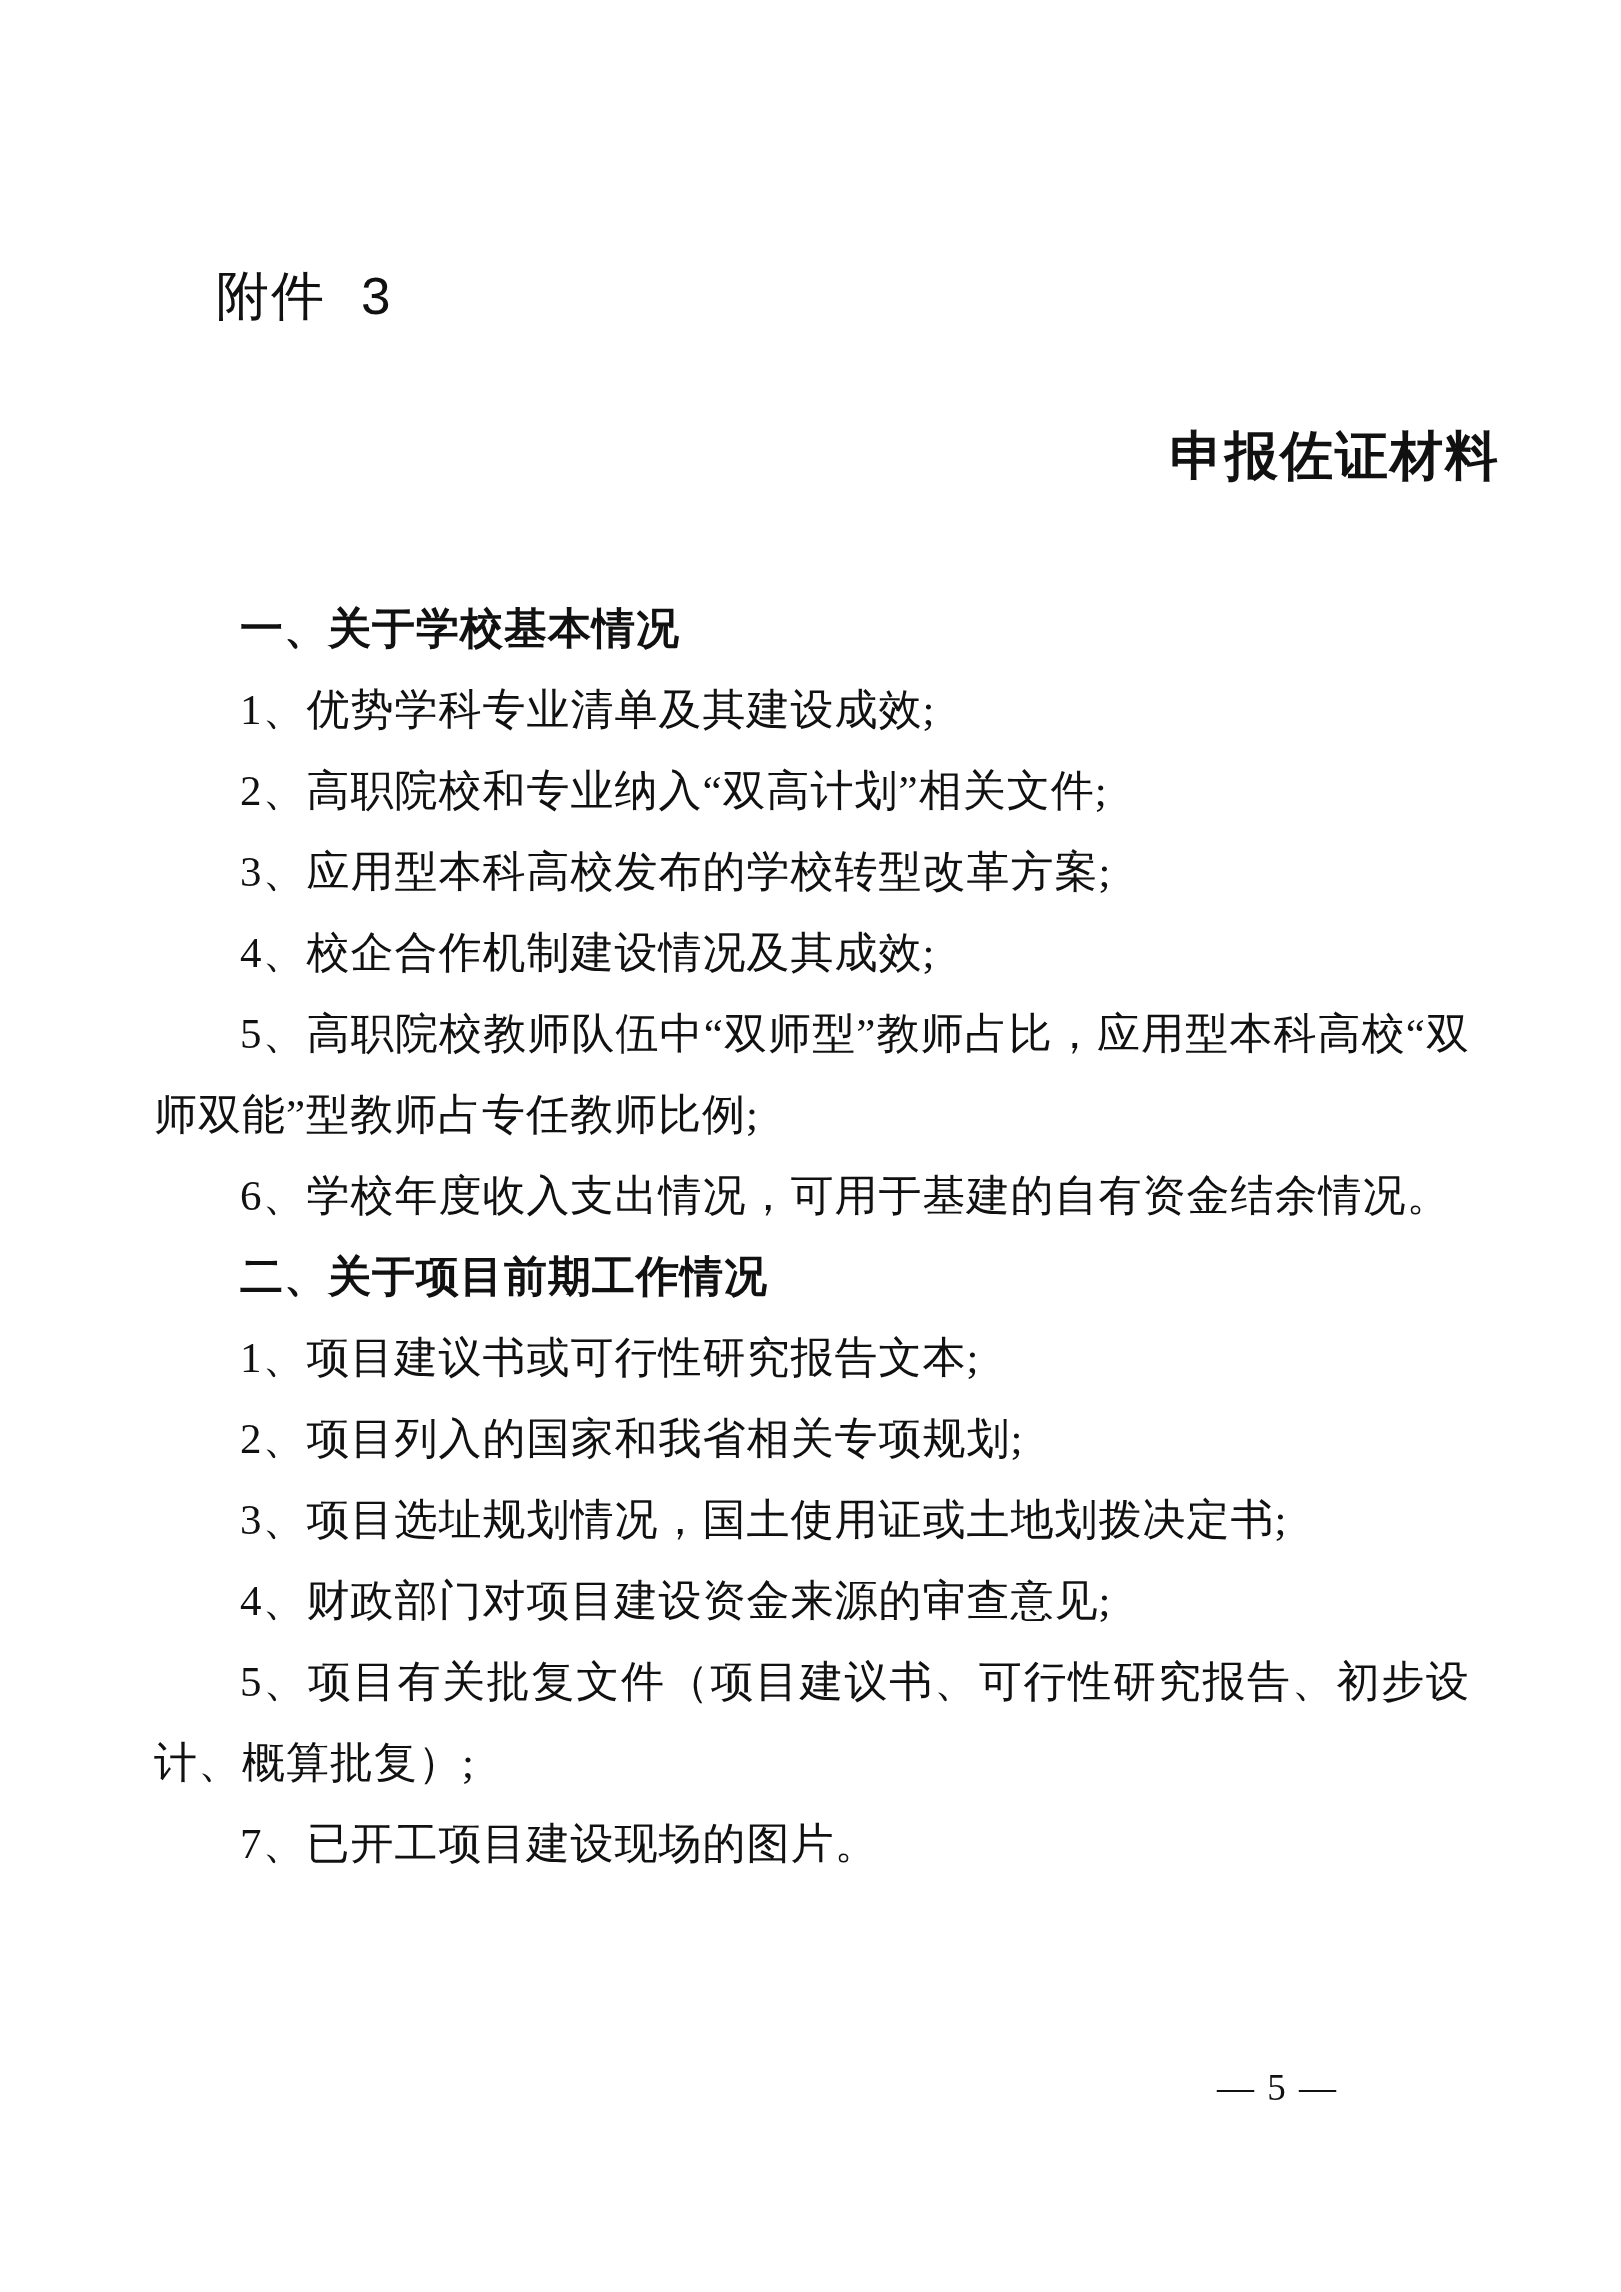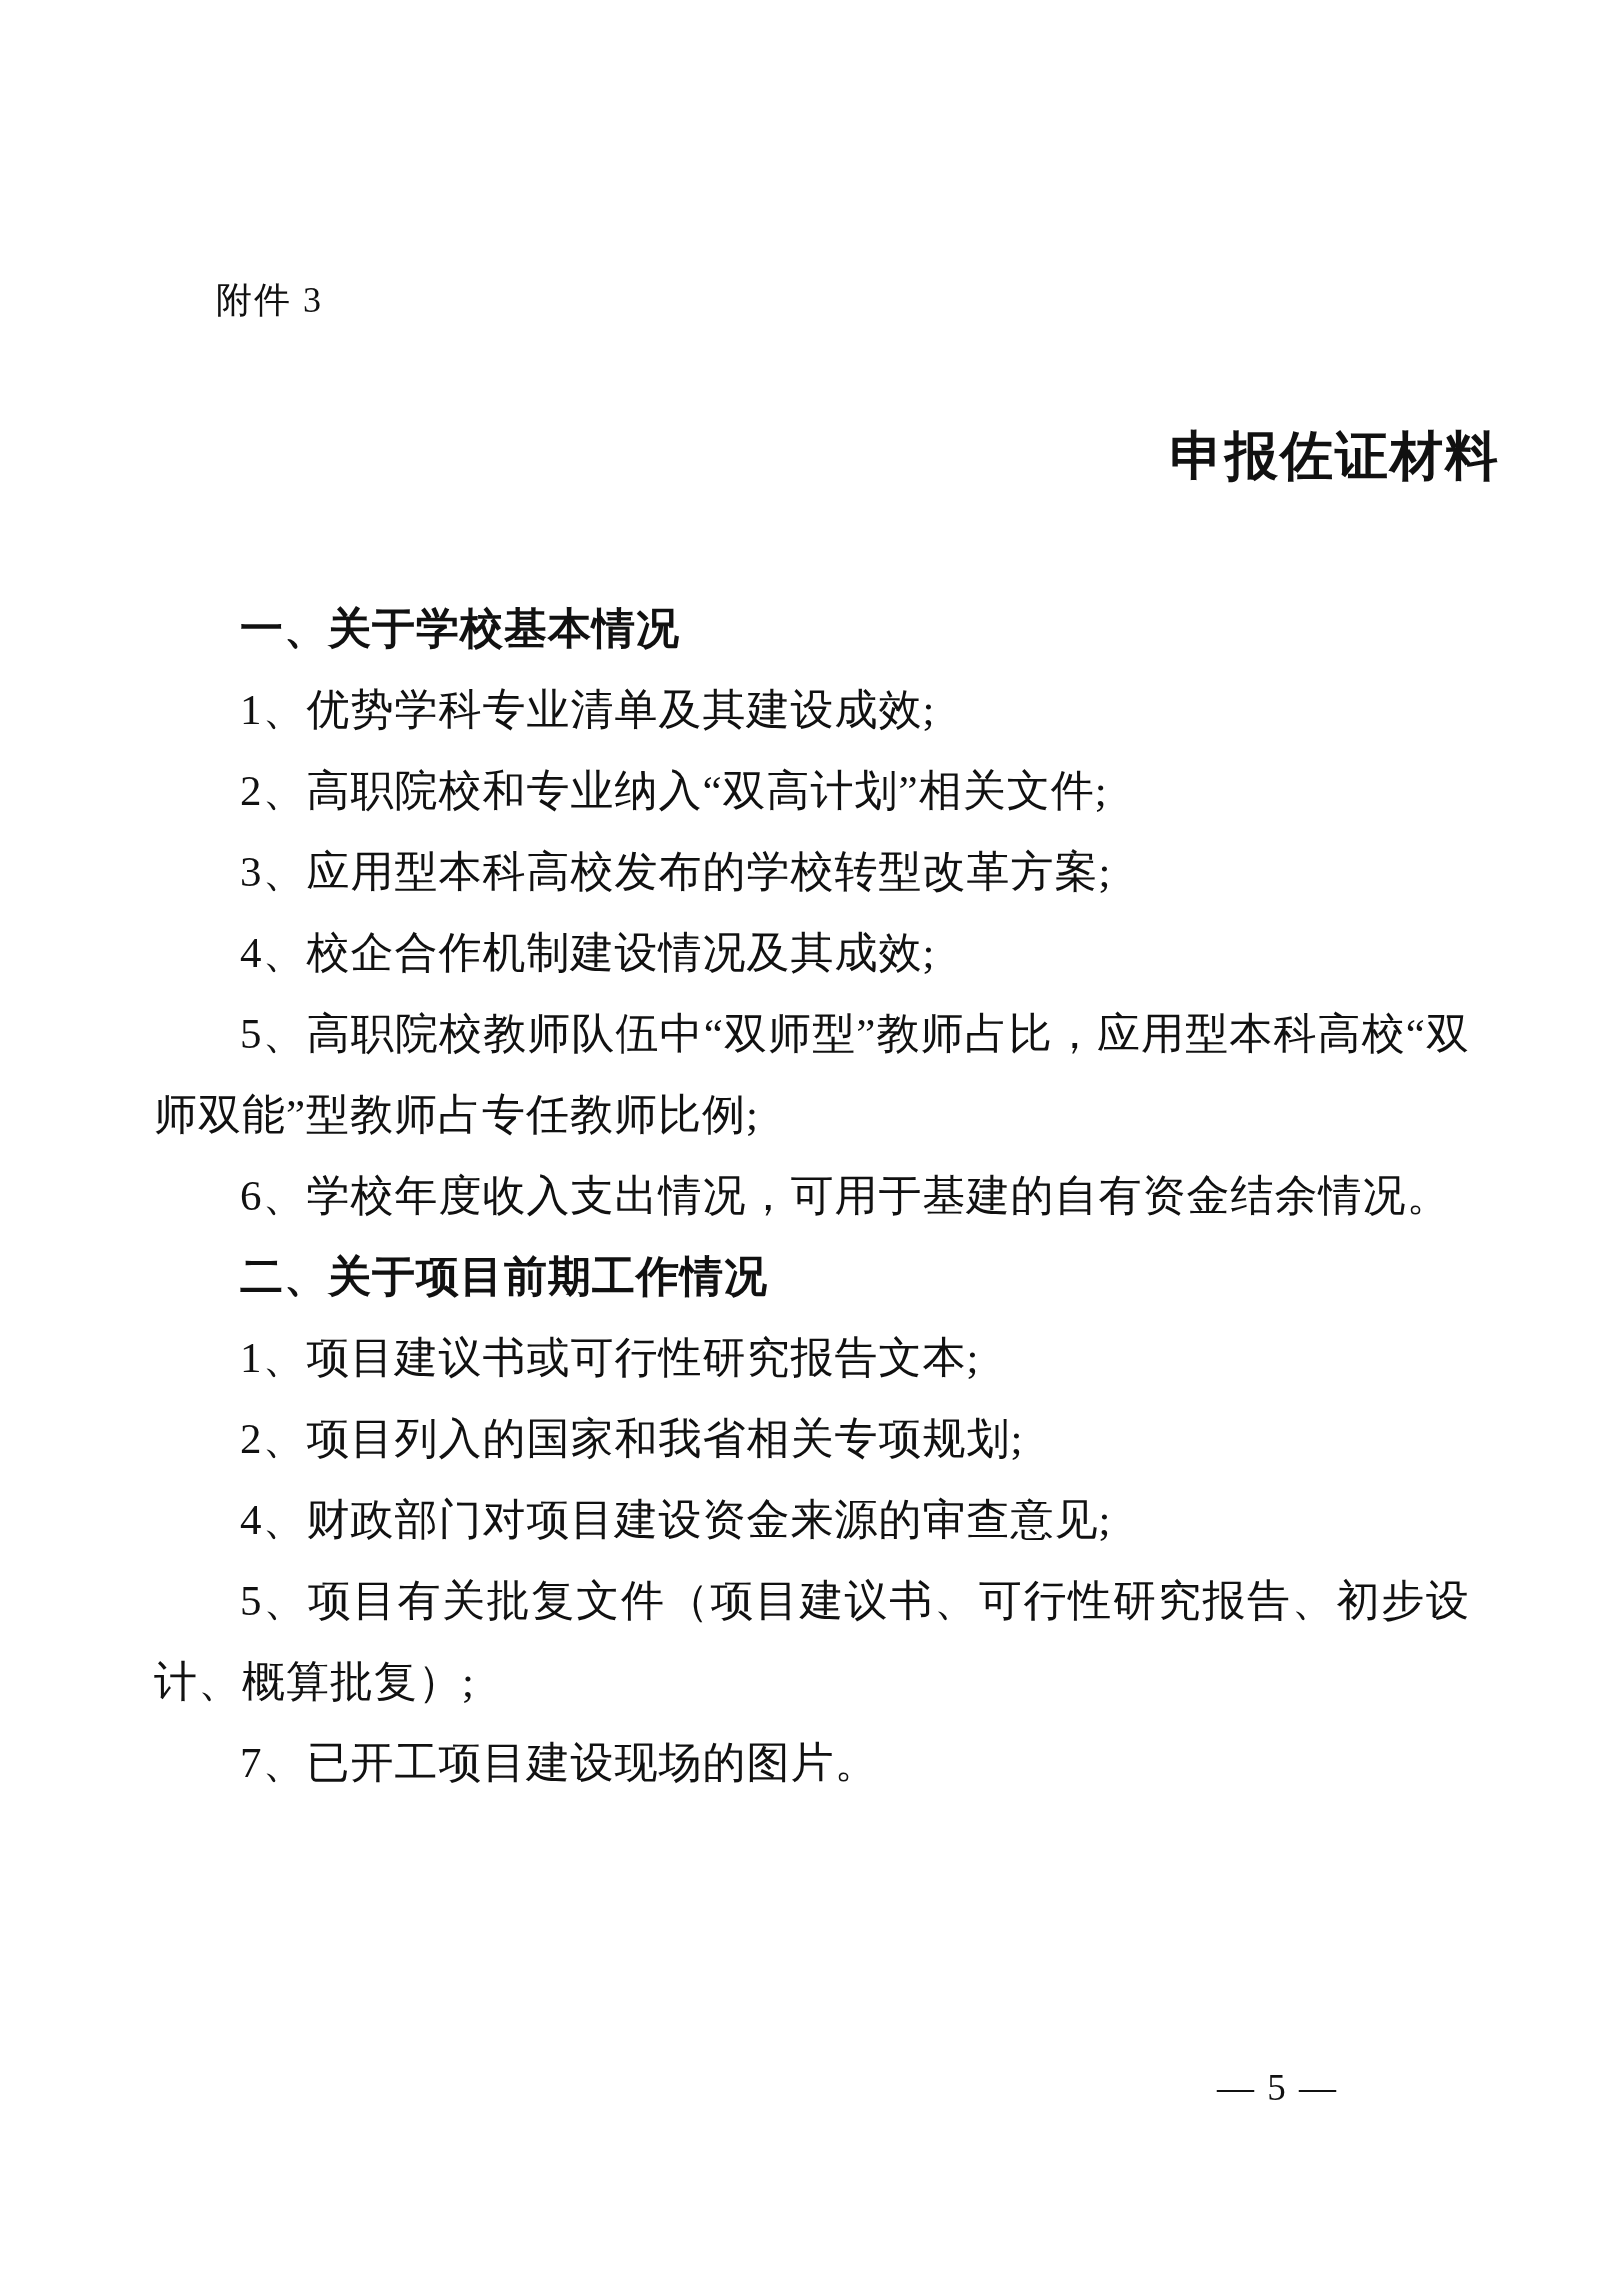--- a/index.html
+++ b/index.html
@@ -13,22 +13,22 @@
     height: 2293px;
     background: #ffffff;
     color: #111111;
     font-family: "Liberation Serif", serif;
     overflow: hidden;
   }
   .attachment-label {
     position: absolute;
     left: 216px;
     top: 276px;
-    font-family: Liberation Serif, serif;
-    font-size: 36px;
+    font-family: Liberation Mono, monospace;
+    font-size: 53px;
     line-height: 49px;
     font-weight: 400;
     letter-spacing: 2px;
   }
   .doc-title {
     position: absolute;
     top: 421px;
     left: 0;
     width: 1500px;
     text-align: right;
@@ -92,20 +92,21 @@
     <p>2、高职院校和专业纳入“双高计划”相关文件;</p>
     <p>3、应用型本科高校发布的学校转型改革方案;</p>
     <p>4、校企合作机制建设情况及其成效;</p>
     <p>5、高职院校教师队伍中“双师型”教师占比，应用型本科高校“双师双能”型教师占专任教师比例;</p>
     <p>6、学校年度收入支出情况，可用于基建的自有资金结余情况。</p>
 
     <h2>二、关于项目前期工作情况</h2>
 
     <p>1、项目建议书或可行性研究报告文本;</p>
     <p>2、项目列入的国家和我省相关专项规划;</p>
+    <p>3、项目选址规划情况，国土使用证或土地划拨决定书;</p>
     <p>4、财政部门对项目建设资金来源的审查意见;</p>
     <p>5、项目有关批复文件（项目建议书、可行性研究报告、初步设计、概算批复）;</p>
     <p>7、已开工项目建设现场的图片。</p>
 
   </div>
 
   <div class="page-number">— 5 —</div>
 
 </div>
 

